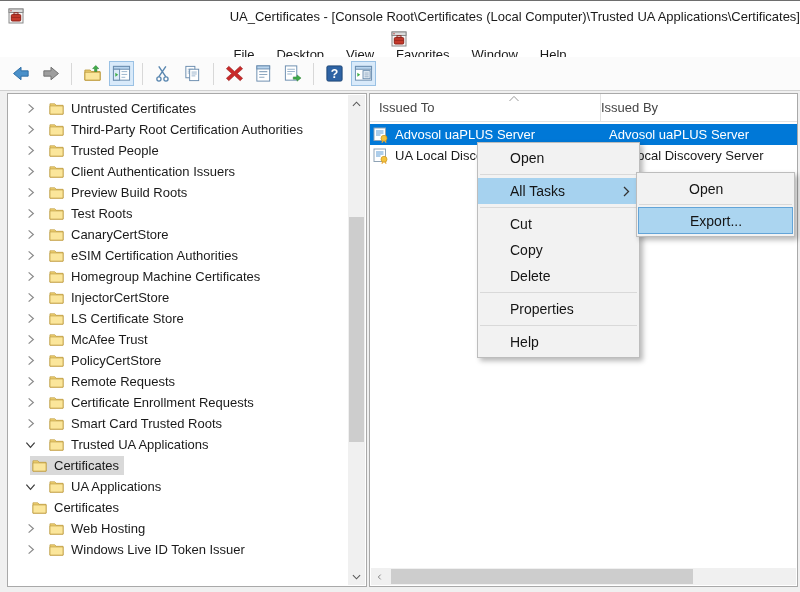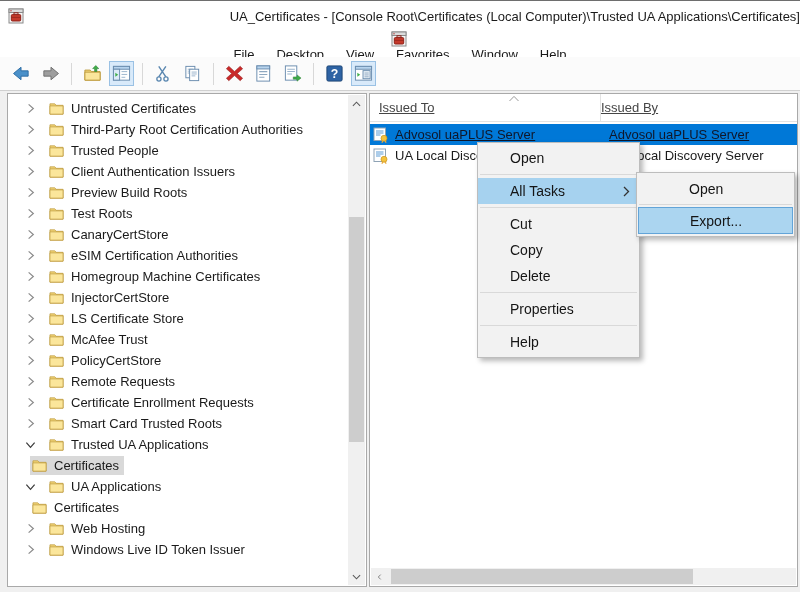--- a/index.html
+++ b/index.html
@@ -44,30 +44,30 @@
   .vscroll .up{top:0;}
   .vscroll .down{bottom:0;}
   .vthumb{position:absolute;left:1px;right:1px;top:122px;height:225px;background:#cdcdcd;}
   .hscroll{position:absolute;left:1px;right:1px;bottom:1px;height:17px;background:#f0f0f0;}
   .hscroll .left{left:0;top:0;}
   .hthumb{position:absolute;top:1px;bottom:1px;left:20px;width:302px;background:#cdcdcd;}
 
   
   .list-pane{position:absolute;left:369px;top:92px;width:429px;height:494px;background:#ffffff;border:1px solid #a9a9a9;box-sizing:border-box;}
   .lv-header{height:27px;border-bottom:1px solid #e3e3e3;display:flex;font-size:13px;color:#454545;position:relative;}
-  .hcell{display:flex;align-items:center;box-sizing:border-box;text-decoration:underline;}
+  .hcell{display:flex;align-items:center;box-sizing:border-box;}
   .hcell.c1{width:230px;padding-left:9px;position:relative;}
   .hcell.c2{flex:1;border-left:1px solid #e3e3e3;}
   .sort{position:absolute;left:138px;top:1px;width:12px;height:7px;}
   .sort svg{width:12px;height:7px;display:block;}
   .lv-rows{margin-top:2px;}
   .lv-row{height:21px;display:flex;align-items:center;font-size:13px;}
   .lv-row .c1{width:230px;display:flex;align-items:center;gap:6px;padding-left:3px;box-sizing:border-box;overflow:hidden;white-space:nowrap;}
   .lv-row .c2{flex:1;padding-left:9px;white-space:nowrap;overflow:hidden;}
-  .lv-row.sel{background:#0078d7;color:#0f172a;text-decoration:underline;}
+  .lv-row.sel{background:#0078d7;color:#ffffff;}
   .certic{width:16px;height:16px;flex:0 0 auto;}
   .certic svg{width:16px;height:16px;display:block;}
 
   
   .context-menu{position:absolute;left:477px;top:141px;width:163px;background:#f2f2f2;border:1px solid #bdbdbd;
     box-shadow:3px 3px 5px rgba(0,0,0,.28);padding:2px 0;z-index:10;font-size:14px;box-sizing:border-box;}
   .cm-item{height:26px;display:flex;align-items:center;padding-left:32px;position:relative;color:#151515;}
   .cm-item.hl{background:#a6d2ef;}
   .cm-arrow{position:absolute;right:9px;top:8px;width:7px;height:11px;}
   .cm-arrow svg{width:7px;height:11px;display:block;}

